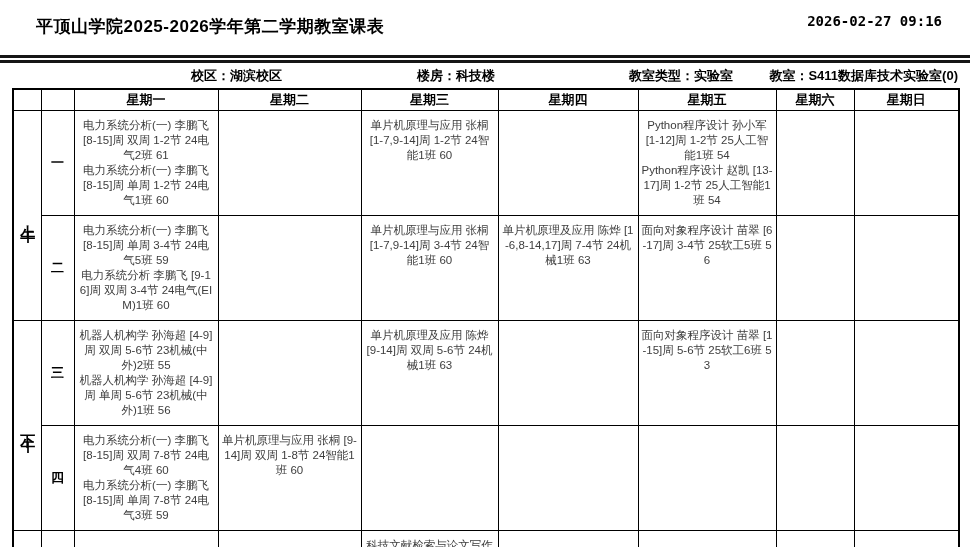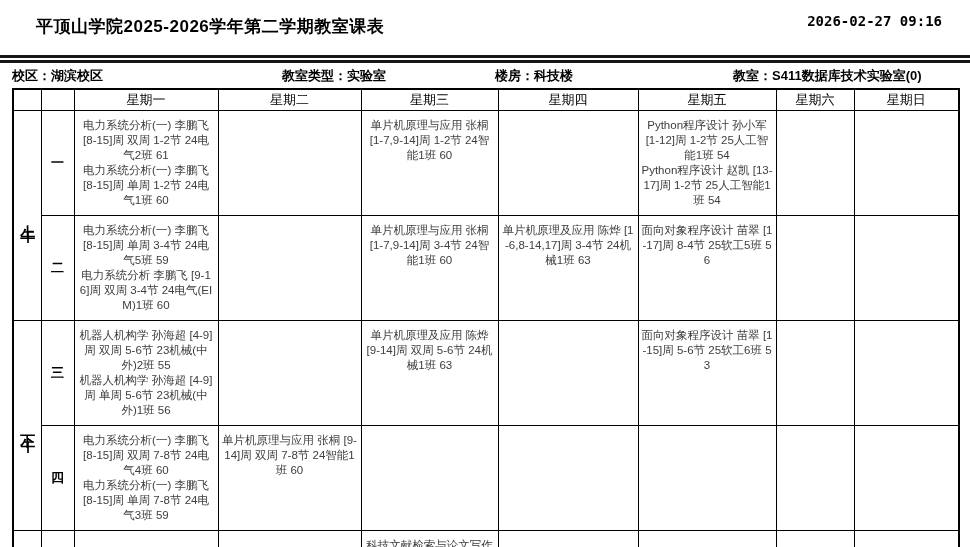--- a/index.html
+++ b/index.html
@@ -19,32 +19,32 @@
   }
   .title-divider {
     position:absolute; left:0; top:55px; width:970px; height:2px;
     border-top:3px solid #161616; border-bottom:3px solid #161616;
   }
   .info-bar {
     position:absolute; left:12px; top:67px; width:946px;
     display:grid; grid-template-columns:270px 213px 238px 225px;
     font-size:13px; font-weight:bold; white-space:nowrap;
   }
-  .info-bar .seg { text-align:left; }
+  .info-bar .seg { text-align:right; }
   .info-bar .seg.last { }
   table.timetable {
     position:absolute; left:12px; top:88px; width:946px;
     border-collapse:collapse; table-layout:fixed;
     border:2px solid #000;
   }
   .timetable th, .timetable td {
     border:1px solid #000; padding:0; overflow:hidden;
   }
   .timetable th.day {
-    height:18px; font-size:13px; font-weight:normal; text-align:center;
+    height:18px; font-size:13px; font-weight:bold; text-align:center;
     vertical-align:middle; padding:1px 16px;margin-left:8px;
   }
   .timetable td.session {
     writing-mode:vertical-lr; text-orientation:upright;
     text-align:center; vertical-align:middle;
     font-size:15px; font-weight:bold; letter-spacing:3px;
   }
   .timetable td.period {
     text-align:center; vertical-align:middle;
     font-size:13px; font-weight:bold;
@@ -59,22 +59,22 @@
 </style>
 </head>
 <body>
 
 <div class="page-title">平顶山学院2025-2026学年第二学期教室课表</div>
 <div class="timestamp">2026-02-27 09:16</div>
 <div class="title-divider"></div>
 
 <div class="info-bar">
   <div class="seg">校区：湖滨校区</div>
+  <div class="seg">楼房：科技楼</div>
   <div class="seg">教室类型：实验室</div>
-  <div class="seg">楼房：科技楼</div>
   <div class="seg last">教室：S411数据库技术实验室(0)</div>
 </div>
 
 <table class="timetable">
   <colgroup>
     <col style="width:28px">
       <col style="width:33px">
     <col style="width:144px">
       <col style="width:143px">
       <col style="width:137px">
@@ -128,24 +128,24 @@
           <div class="cell-text">电力系统分析(一) 李鹏飞 [8-15]周 单周 3-4节 24电气5班 59
 电力系统分析 李鹏飞 [9-16]周 双周 3-4节 24电气(EIM)1班 60</div>
         </td>
     <td class="slot">
           <div class="cell-text"></div>
         </td>
     <td class="slot">
           <div class="cell-text">单片机原理与应用 张桐 [1-7,9-14]周 3-4节 24智能1班 60</div>
         </td>
     <td class="slot">
-          <div class="cell-text">单片机原理及应用 陈烨 [1-6,8-14,17]周 3-4节 24机械1班 63</div>
-        </td>
-    <td class="slot">
-          <div class="cell-text">面向对象程序设计 苗翠 [1-17]周 8-4节 25软工5班 56</div>
+          <div class="cell-text">单片机原理及应用 陈烨 [1-6,8-14,17]周 7-4节 24机械1班 63</div>
+        </td>
+    <td class="slot">
+          <div class="cell-text">面向对象程序设计 苗翠 [6-17]周 3-4节 25软工5班 56</div>
         </td>
     <td class="slot">
           <div class="cell-text"></div>
         </td>
     <td class="slot">
           <div class="cell-text"></div>
         </td>
   </tr>
   <tr style="height:88px">
     <td class="session" rowspan="2">下午</td>
@@ -173,21 +173,21 @@
           <div class="cell-text"></div>
         </td>
   </tr>
   <tr style="height:95px">
     <td class="period">四</td>
     <td class="slot">
           <div class="cell-text">电力系统分析(一) 李鹏飞 [8-15]周 双周 7-8节 24电气4班 60
 电力系统分析(一) 李鹏飞 [8-15]周 单周 7-8节 24电气3班 59</div>
         </td>
     <td class="slot">
-          <div class="cell-text">单片机原理与应用 张桐 [9-14]周 双周 7-8节 24智能1班 60</div>
+          <div class="cell-text">单片机原理与应用 张桐 [9-14]周 双周 1-8节 24智能1班 60</div>
         </td>
     <td class="slot">
           <div class="cell-text"></div>
         </td>
     <td class="slot">
           <div class="cell-text"></div>
         </td>
     <td class="slot">
           <div class="cell-text"></div>
         </td>

